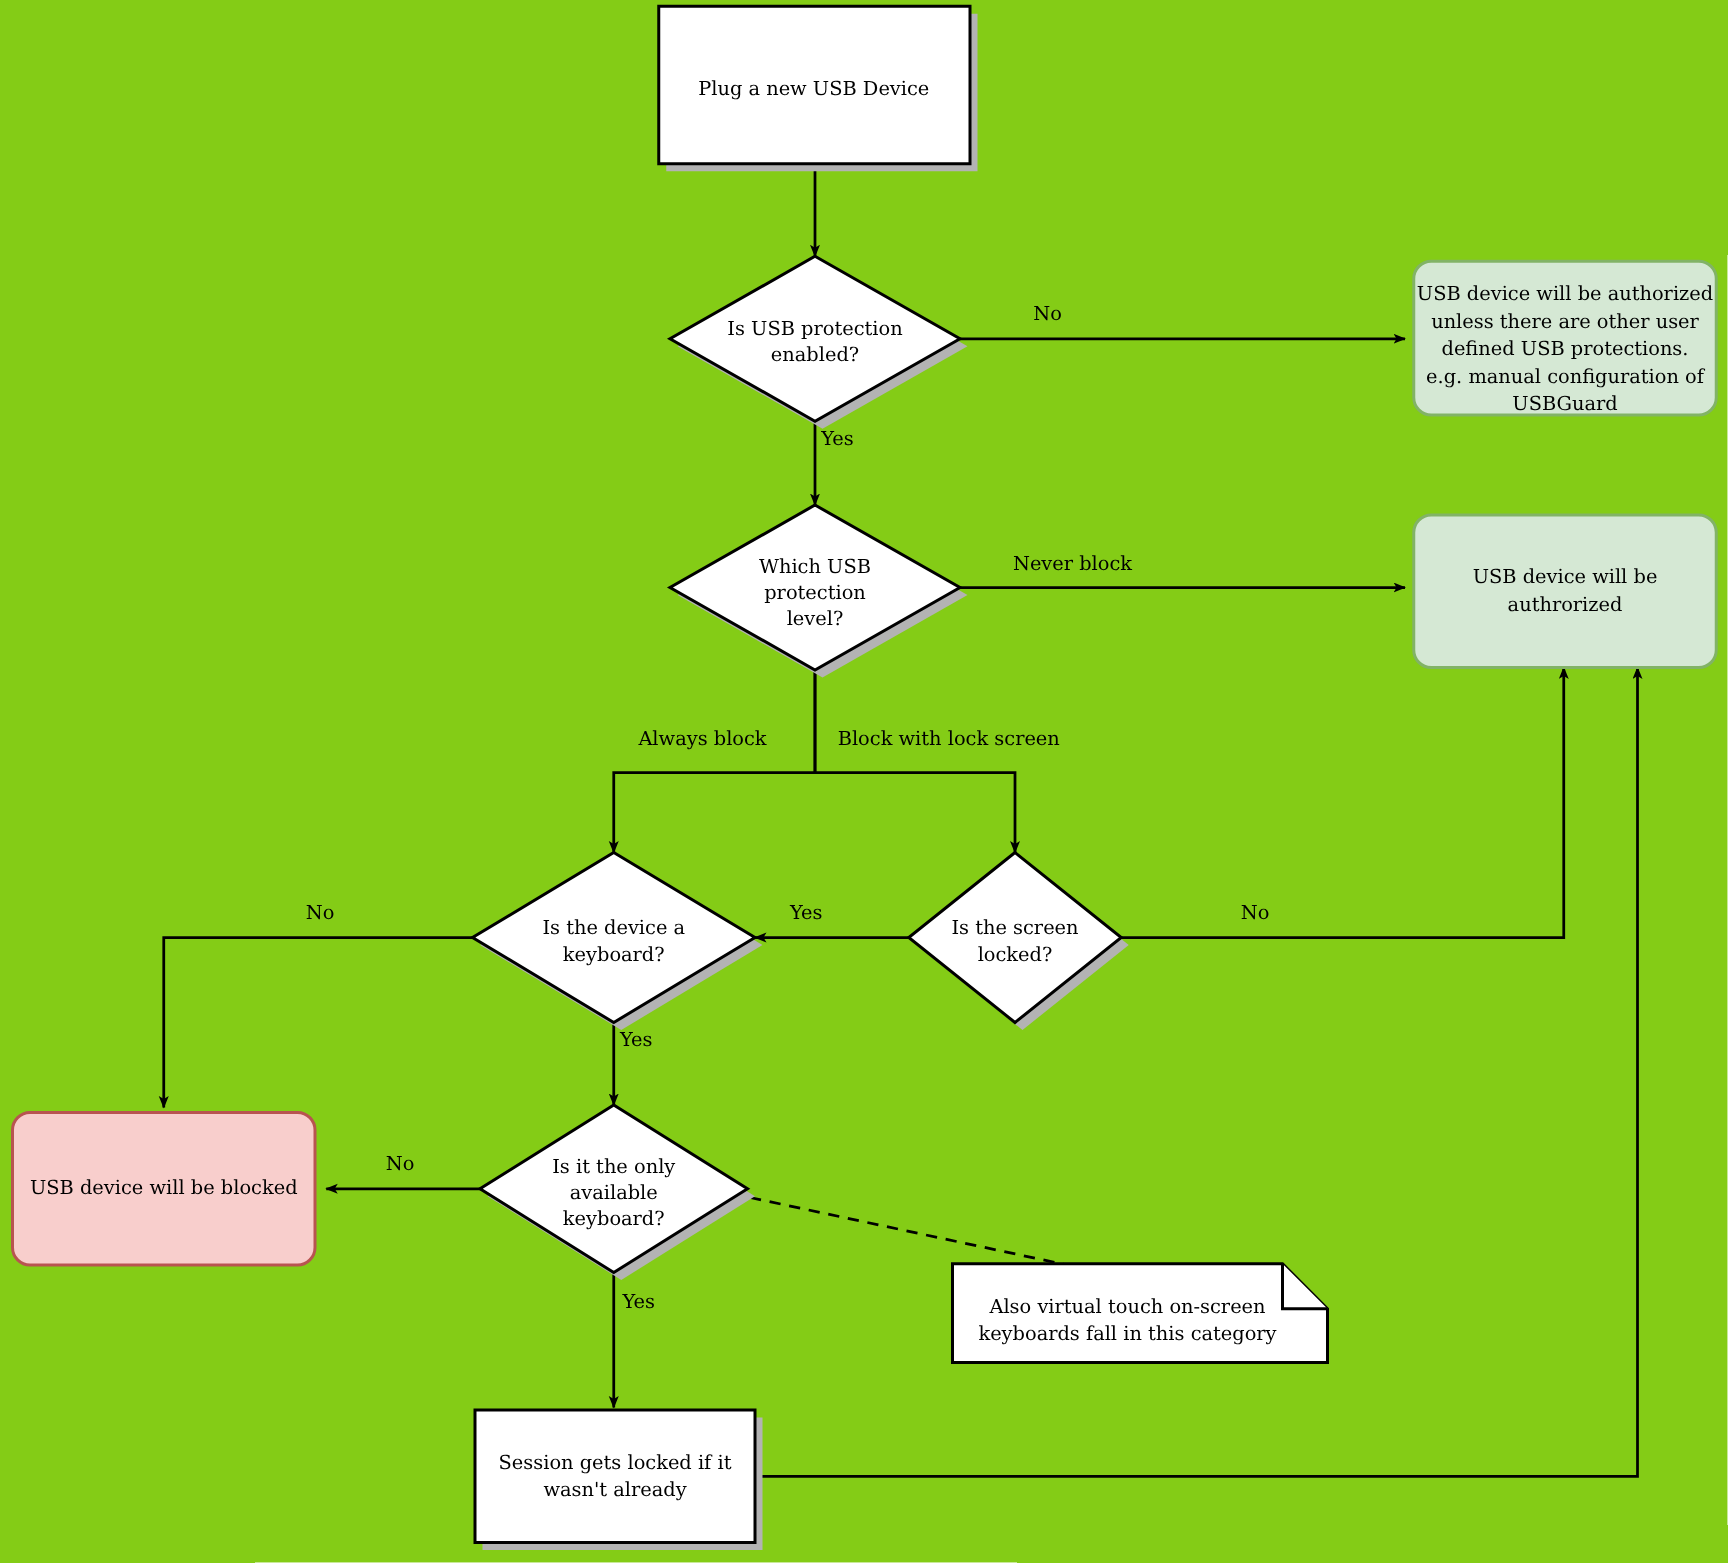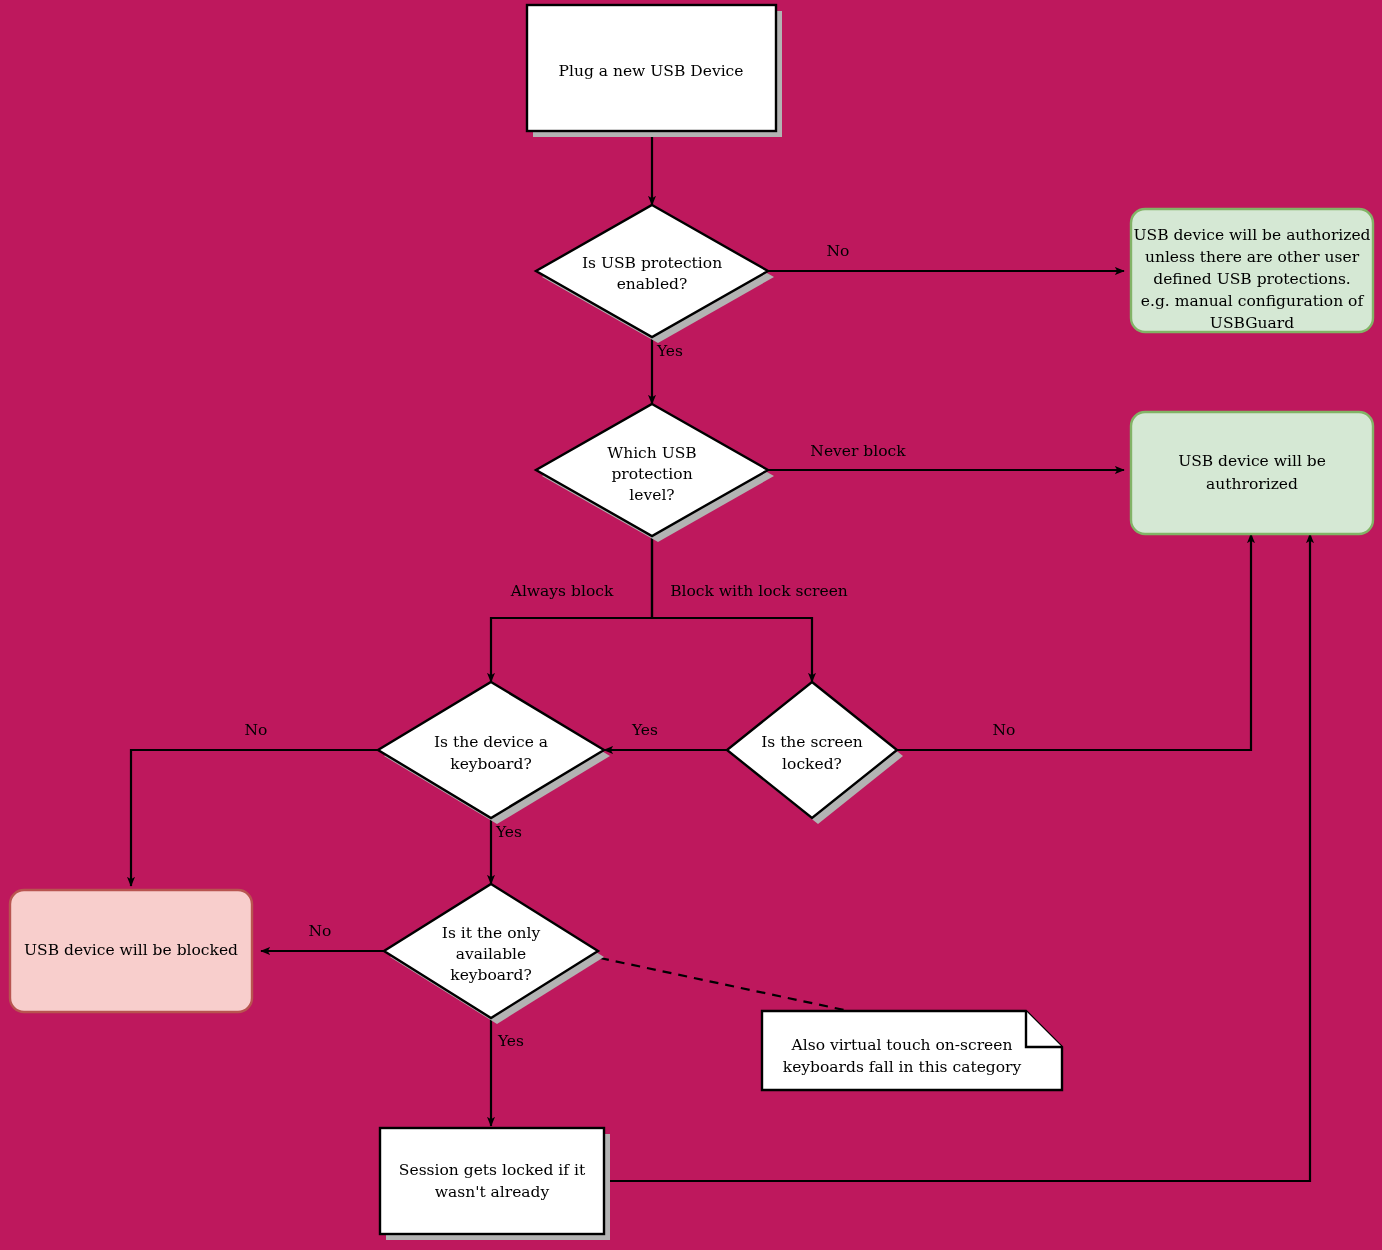--- a/index.html
+++ b/index.html
@@ -7,21 +7,21 @@
     padding: 0;
     background: #ffffff;
   }
   body {
     font-family: "DejaVu Serif", "Liberation Serif", serif;
   }
   #canvas {
     position: relative;
     width: 1382px;
     height: 1250px;
-    background: #be185d;
+    background: #84cc16;
     overflow: hidden;
   }
   svg#flow {
     position: absolute;
     left: 0;
     top: 0;
     width: 1382px;
     height: 1250px;
   }
   .nodeText {

